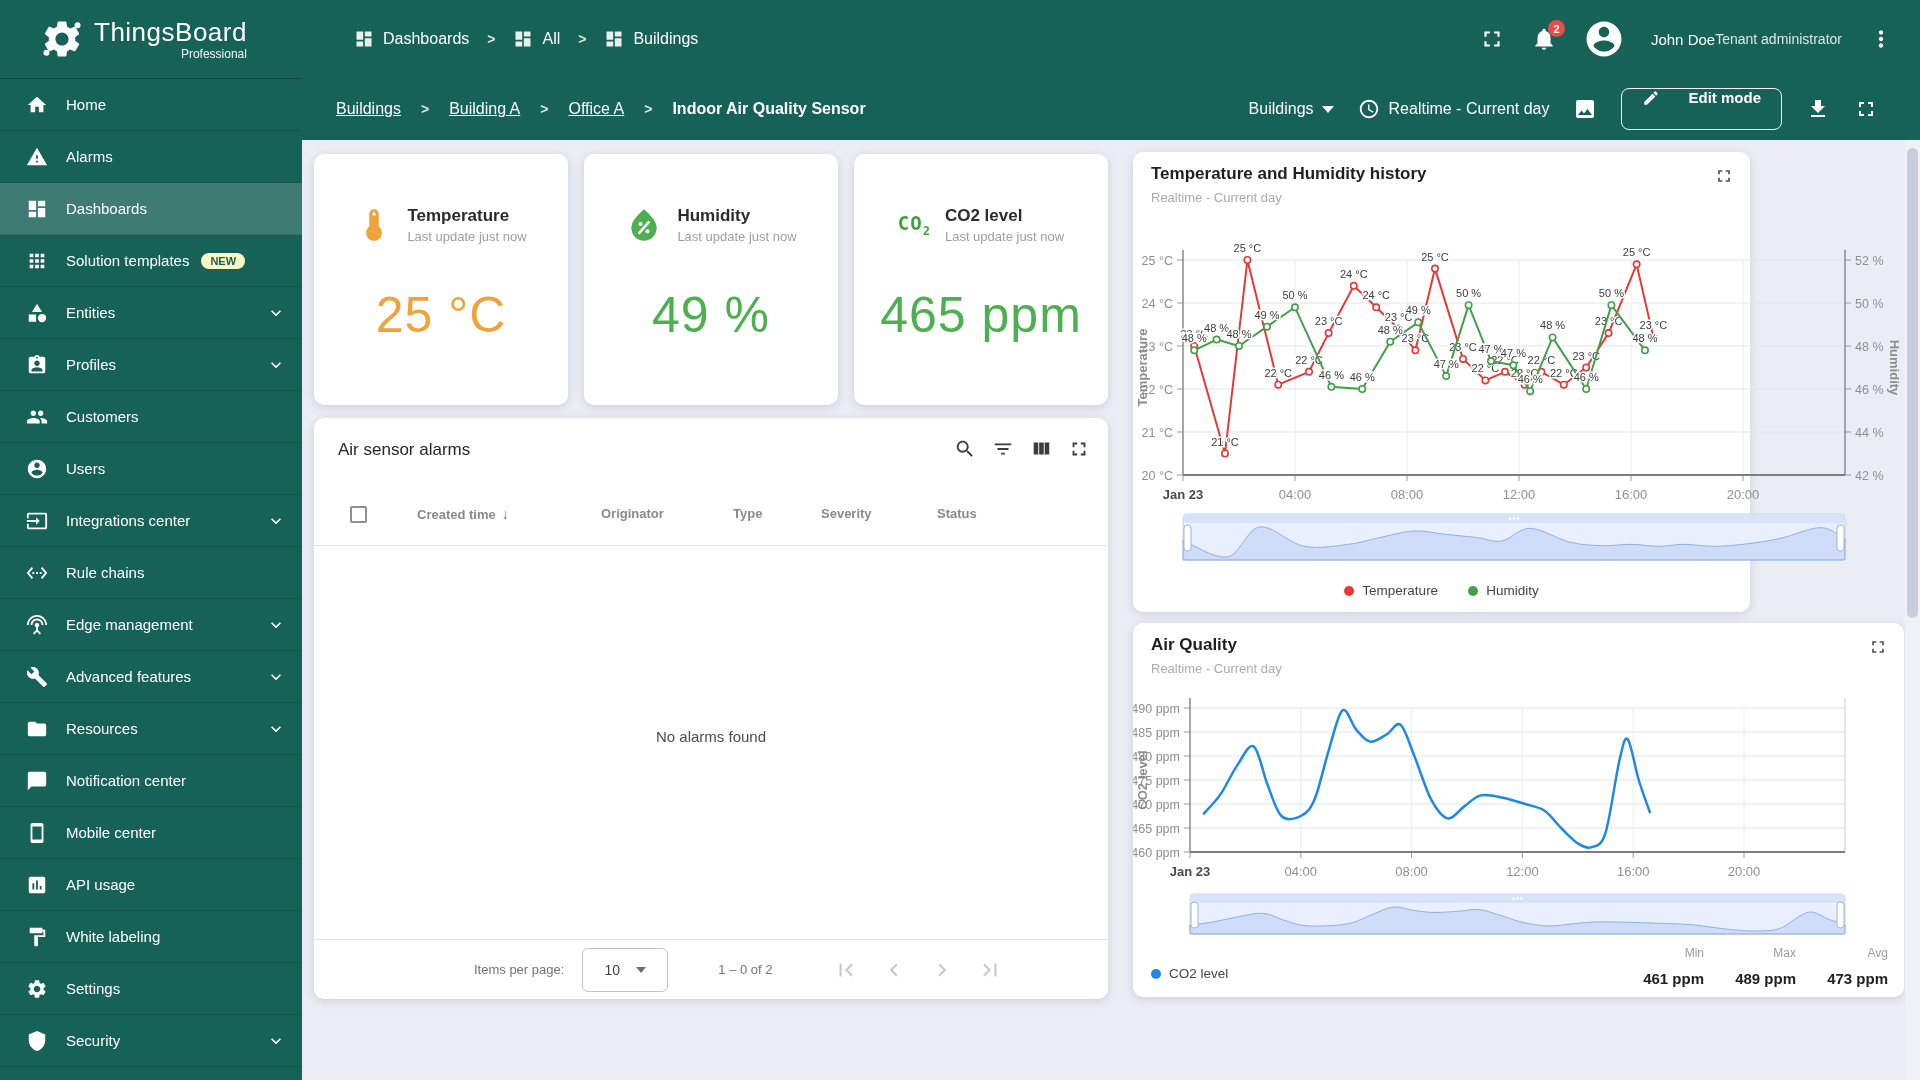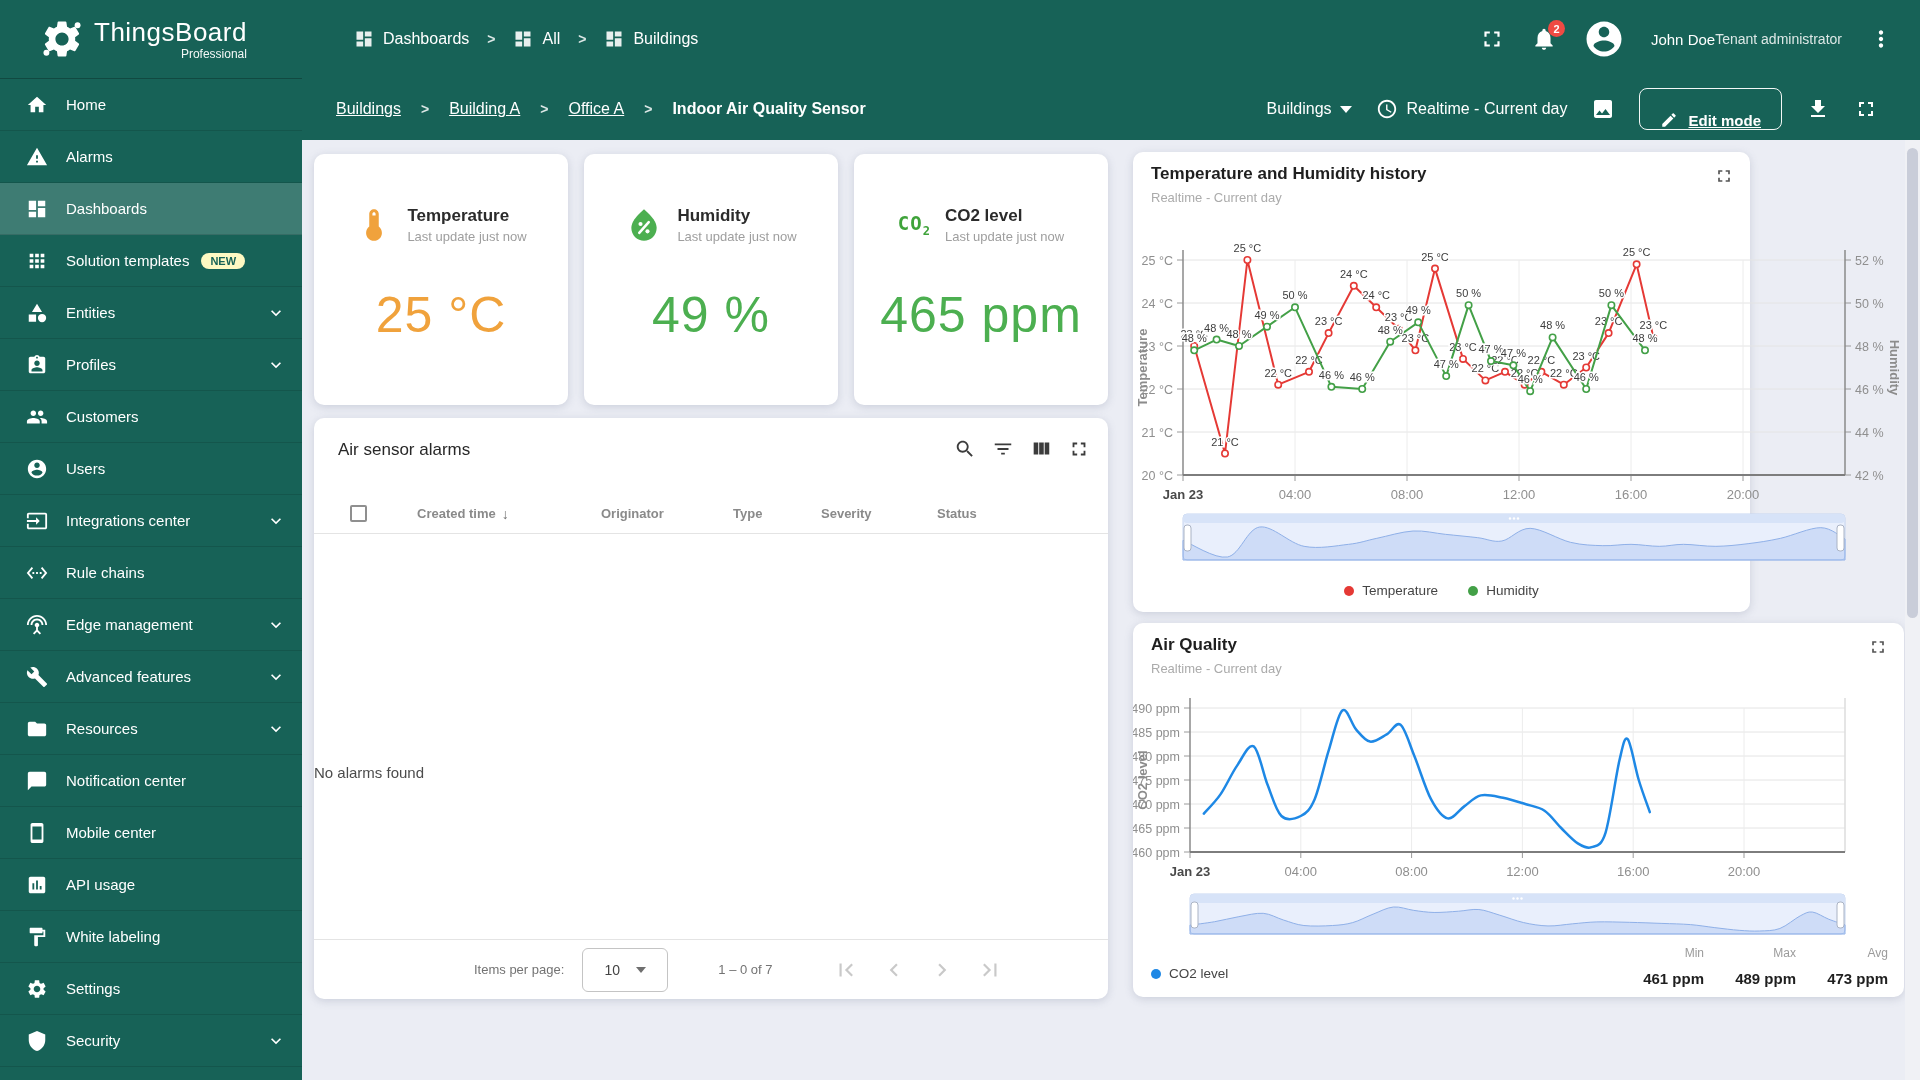--- a/index.html
+++ b/index.html
@@ -41,21 +41,21 @@
   .tcrumbs{display:flex;align-items:center;margin-left:34px;font-size:16px;gap:14px;}
   .tlink{text-decoration:underline;cursor:pointer;}
   .tcurrent{font-weight:700;}
   .tright{margin-left:auto;display:flex;align-items:center;gap:24px;padding-right:42px;}
   .entity-filter{display:flex;align-items:center;gap:8px;font-size:16px;cursor:pointer;}
   .caret{width:0;height:0;border-left:6px solid transparent;border-right:6px solid transparent;border-top:7px solid #fff;}
   .timewin{display:flex;align-items:center;gap:9px;font-size:16px;cursor:pointer;}
   .timewin svg{width:22px;height:22px;fill:#fff;}
   .tool-icon{width:24px;height:24px;cursor:pointer;}
   .tool-icon svg{width:24px;height:24px;fill:#fff;}
-  .edit-btn{display:flex;align-items:flex-end;gap:10px;border:1.5px solid rgba(255,255,255,.95);border-radius:8px;height:42px;padding:0 20px;font-size:15px;font-weight:600;cursor:pointer;text-decoration:underline;}
+  .edit-btn{display:flex;align-items:flex-start;gap:28px;border:1.5px solid rgba(255,255,255,.95);border-radius:8px;height:42px;padding:0 20px;font-size:15px;font-weight:600;cursor:pointer;}
   .edit-btn svg{width:18px;height:18px;fill:#fff;}
 
   
   .main{position:absolute;left:302px;top:140px;width:1618px;height:940px;background:#ebedf4;}
   .card{position:absolute;background:#fff;border-radius:10px;box-shadow:0 2px 8px rgba(90,100,130,.22);}
 
   
   .kpi{width:254px;height:251px;top:14px;}
   .kpi-head{display:flex;align-items:center;justify-content:center;gap:14px;margin-top:52px;}
   .kpi-icon{width:38px;height:38px;flex:0 0 38px;}
@@ -64,29 +64,29 @@
   .kpi-sub{font-size:13px;color:#9e9e9e;margin-top:3px;}
   .kpi-value{text-align:center;font-size:50px;font-weight:400;margin-top:42px;letter-spacing:1px;}
   .co2-logo{font-family:"DejaVu Sans Mono",monospace;font-weight:700;font-size:19px;color:#3fa33a;letter-spacing:1px;}
   .co2-logo sub{font-size:12px;}
 
   
   .alarms-card{left:12px;top:278px;width:794px;height:581px;}
   .tbl-title{position:absolute;left:24px;top:22px;font-size:17px;color:#282828;}
   .tbl-actions{position:absolute;right:18px;top:20px;display:flex;gap:16px;}
   .tbl-actions svg{width:22px;height:22px;fill:#3c3c3c;cursor:pointer;}
-  .tbl-head{position:absolute;left:0;top:76px;width:100%;display:flex;align-items:center;height:40px;color:#8a8a8a;font-size:13px;font-weight:600;border-bottom:1px solid #e4e4e4;}
+  .tbl-head{position:absolute;left:0;top:88px;width:100%;display:flex;align-items:flex-start;height:40px;color:#8a8a8a;font-size:13px;font-weight:600;border-bottom:1px solid #e4e4e4;}
   .checkbox{width:17px;height:17px;border:2px solid #8f8f8f;border-radius:2px;margin-left:36px;cursor:pointer;}
   .col-created{margin-left:50px;width:184px;display:flex;align-items:center;gap:6px;}
   .sort-arrow{font-size:14px;color:#707070;}
   .col-orig{width:132px;}
   .col-type{width:88px;}
   .col-sev{width:116px;}
   .col-status{width:90px;}
-  .no-alarms{position:absolute;left:0;top:310px;width:100%;font-size:15px;color:#4c4c4c;margin-top:36px;}
+  .no-alarms{position:absolute;left:0;top:310px;width:100%;text-align:center;font-size:15px;color:#4c4c4c;}
   .tbl-foot{position:absolute;left:0;bottom:0;width:100%;height:60px;border-top:1px solid #e4e4e4;display:flex;align-items:center;color:#737373;font-size:13px;}
   .ipp-label{margin-left:160px;}
   .ipp-select{margin-left:18px;width:86px;height:44px;border:1px solid #c4c4c4;border-radius:6px;display:flex;align-items:center;justify-content:center;gap:16px;color:#444;font-size:14px;cursor:pointer;}
   .ipp-caret{width:0;height:0;border-left:5px solid transparent;border-right:5px solid transparent;border-top:6px solid #6f6f6f;}
   .range-text{margin-left:50px;}
   .pager{display:flex;gap:22px;margin-left:60px;}
   .pager svg{width:26px;height:26px;fill:#c9c9c9;}
 
   
   .chart1{left:831px;top:12px;width:617px;height:460px;}
@@ -431,21 +431,21 @@
         <span class="col-sev">Severity</span>
         <span class="col-status">Status</span>
       </div>
       <div class="no-alarms">No alarms found</div>
       <div class="tbl-foot">
         <span class="ipp-label">Items per page:</span>
         <span class="ipp-select">
           <span>10</span>
           <span class="ipp-caret"></span>
         </span>
-        <span class="range-text">1 – 0 of 7</span>
+        <span class="range-text">1 – 0 of 2</span>
         <span class="pager">
           <svg viewBox="0 0 24 24">
               <path d="M18.41 16.59L13.82 12l4.59-4.59L17 6l-6 6 6 6zM6 6h2v12H6z"></path>
             </svg>
           <svg viewBox="0 0 24 24">
               <path d="M15.41 7.41L14 6l-6 6 6 6 1.41-1.41L10.83 12z"></path>
             </svg>
           <svg viewBox="0 0 24 24">
               <path d="M8.59 16.59L13.17 12 8.59 7.41 10 6l6 6-6 6z"></path>
             </svg>

